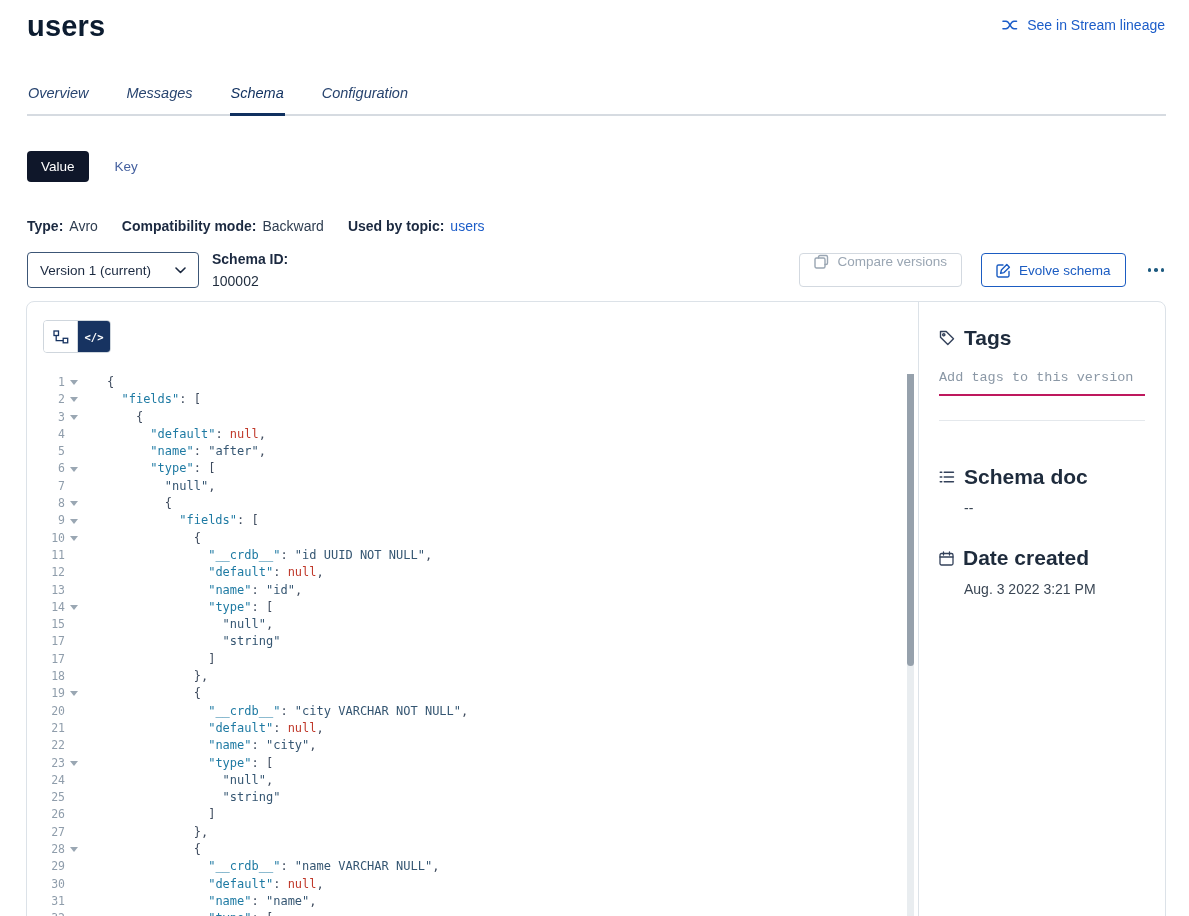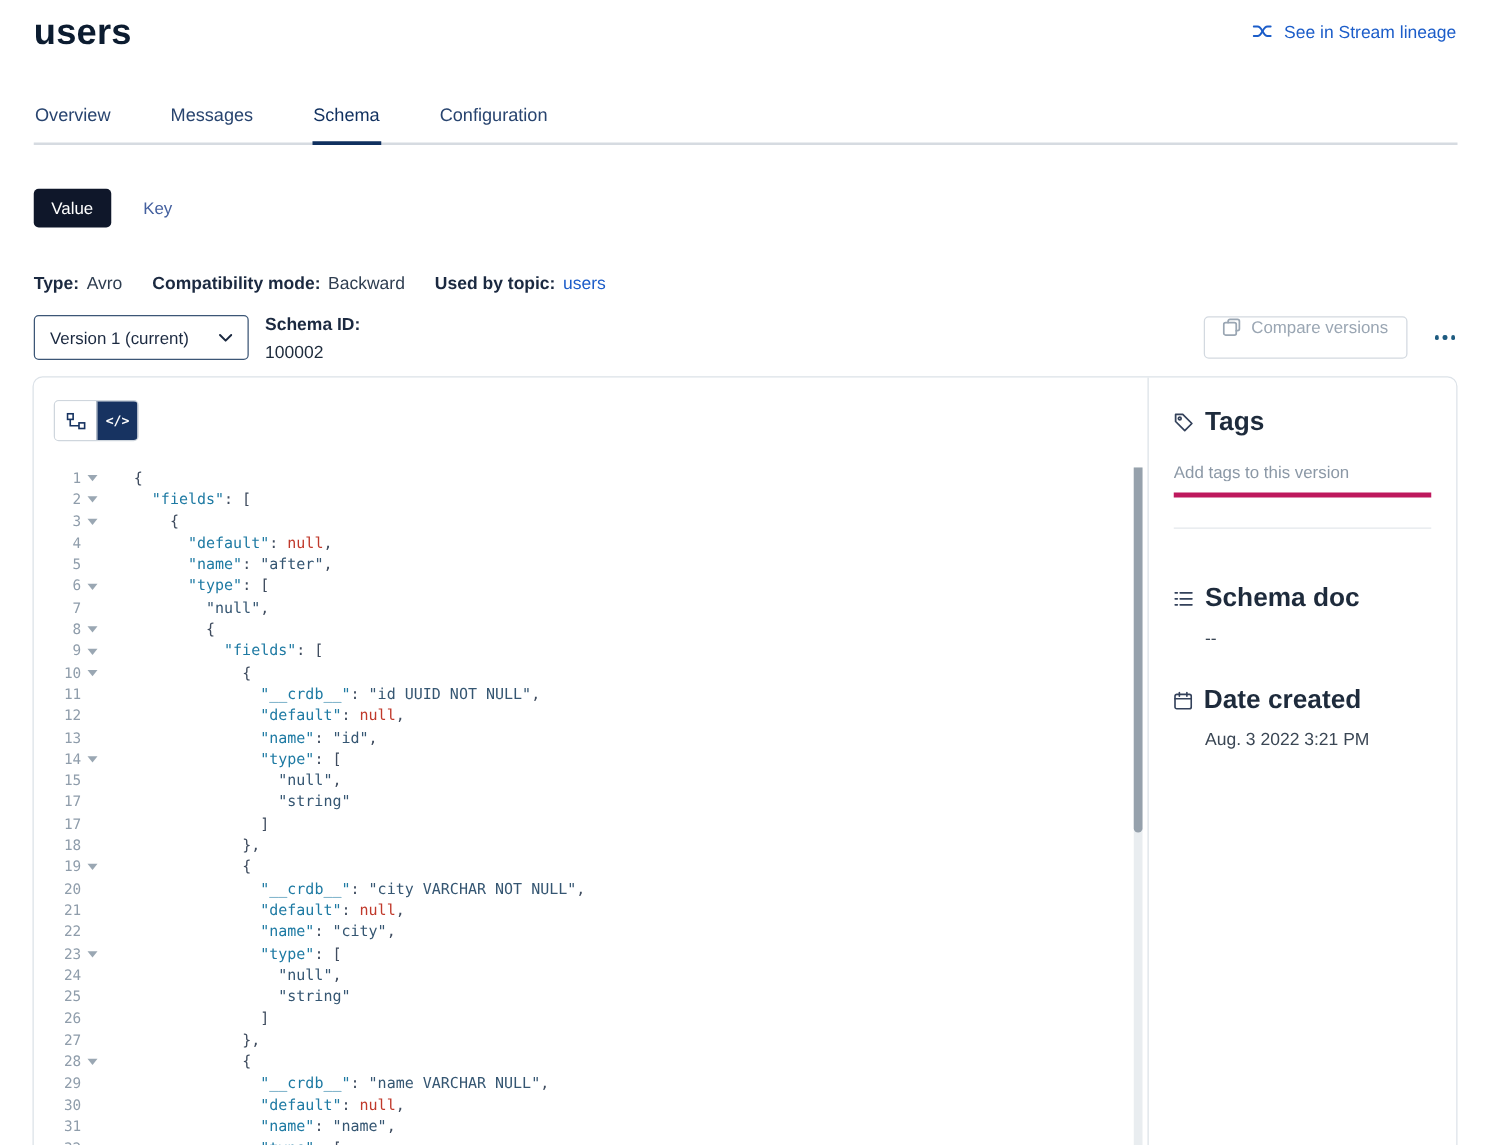--- a/index.html
+++ b/index.html
@@ -4,21 +4,21 @@
 <style>
   html,body { margin:0; padding:0; }
   body {
     width:1189px; height:916px; overflow:hidden; background:#ffffff;
     font-family:"Liberation Sans", sans-serif; color:#1e2b3c;
   }
   .header { display:flex; justify-content:space-between; align-items:flex-start; padding:10px 24px 0 27px; }
   .title { margin:0; font-size:29px; font-weight:800; color:#0c1c30; letter-spacing:.2px; }
   .lineage-link { display:flex; align-items:center; gap:8px; color:#1c5dc9; font-size:14px; font-weight:500; margin-top:7px; cursor:pointer; text-decoration:none; }
 
-  .tabs { display:flex; gap:46px; margin:42px 23px 0 27px; border-bottom:2px solid #d6dbe1; }
+  .tabs { display:flex; gap:36px; margin:42px 23px 0 27px; border-bottom:2px solid #d6dbe1;font-style:italic; }
   .tab { position:relative; padding:0 1px 13px; font-size:14.5px; color:#28446f; cursor:pointer; }
   .tab.active { color:#10305f; font-weight:500; }
   .tab.active::after { content:""; position:absolute; left:0; right:0; bottom:-2px; height:3px; background:#10305f; }
 
   .vk-row { margin:35px 27px 0; display:flex; align-items:center; gap:26px; }
   .btn-value { background:#0f172a; color:#fff; border:none; border-radius:4px; font-size:13.5px; padding:8px 14px; cursor:pointer; font-family:inherit; }
   .btn-key { background:none; border:none; color:#44609f; font-size:13.5px; padding:0; cursor:pointer; font-family:inherit; }
 
   .meta-row { margin:36px 27px 0; display:flex; gap:24px; font-size:14px; color:#2e3d50; }
   .meta-item { display:flex; gap:6px; }
@@ -54,22 +54,22 @@
   .tok-k { color:#1e7aa3; }
   .tok-s { color:#355672; }
   .tok-n { color:#c0392b; }
   .tok-p { color:#3f4c5f; }
   .scroll-track { position:absolute; top:-8px; right:4px; width:7px; height:558px; background:#e9edf0; border-radius:4px; }
   .scroll-thumb { width:7px; height:300px; background:#96a1ac; border-radius:4px; }
 
   .sidebar { width:247px; flex:none; box-sizing:border-box; border-left:1px solid #dce2e8; padding:24px 20px 0; }
   .side-title-row { display:flex; align-items:center; gap:9px; }
   .side-title { font-size:21px; font-weight:600; color:#1e2b3c; }
-  .tags-input { margin-top:14px; width:100%; box-sizing:border-box; border:none; border-bottom:4px solid #be185d; outline:none;
-    font-size:13.5px; color:#c2410c; padding:6px 0 9px; font-family:Liberation Sans, sans-serif; background:transparent; }
+  .tags-input { margin-top:14px; width:100%; box-sizing:border-box; border:none; border-bottom:2px solid #be185d; outline:none;
+    font-size:13.5px; color:#c2410c; padding:6px 0 9px; font-family:Liberation Mono, monospace; background:transparent; }
   .tags-input::placeholder { color:#8b98a6; }
   .side-divider { height:1px; background:#e4e8ec; margin-top:24px; }
   .doc-section { margin-top:44px; }
   .side-value { margin-top:11px; font-size:14px; color:#3a4654; padding-left:25px; }
   .date-section { margin-top:30px; }
 </style>
 </head>
 <body>
 
 <div class="page">
@@ -128,20 +128,29 @@
       <span>100002</span>
     </div>
     <button class="btn-compare">
       <span style="display:flex;">
         <svg width="15" height="15" viewBox="0 0 15 15" fill="none" stroke="#9aa6b3" stroke-width="1.4" stroke-linecap="round" stroke-linejoin="round">
           <rect x="1" y="4" width="10" height="10" rx="1.5"></rect>
           <path d="M4.5 4 V3 a1.5 1.5 0 0 1 1.5 -1.5 h6 A1.5 1.5 0 0 1 13.5 3 v6 a1.5 1.5 0 0 1 -1.5 1.5 H11"></path>
         </svg>
       </span>
       <span>Compare versions</span>
+    </button>
+    <button class="btn-evolve">
+      <span style="display:flex;">
+        <svg width="15" height="15" viewBox="0 0 15 15" fill="none" stroke="#1b5cc2" stroke-width="1.4" stroke-linecap="round" stroke-linejoin="round">
+          <path d="M13 8.5 v4 a1.5 1.5 0 0 1 -1.5 1.5 h-9 A1.5 1.5 0 0 1 1 12.5 v-9 A1.5 1.5 0 0 1 2.5 2 H7"></path>
+          <path d="M10.8 1.6 l2.6 2.6 L8 9.6 l-3.4 .8 .8 -3.4 Z"></path>
+        </svg>
+      </span>
+      <span>Evolve schema</span>
     </button>
     <div class="ellipsis">
         <i></i>
         <i></i>
         <i></i>
       </div>
   </div>
 
   <div class="main-panel">
     <div class="editor-pane">

